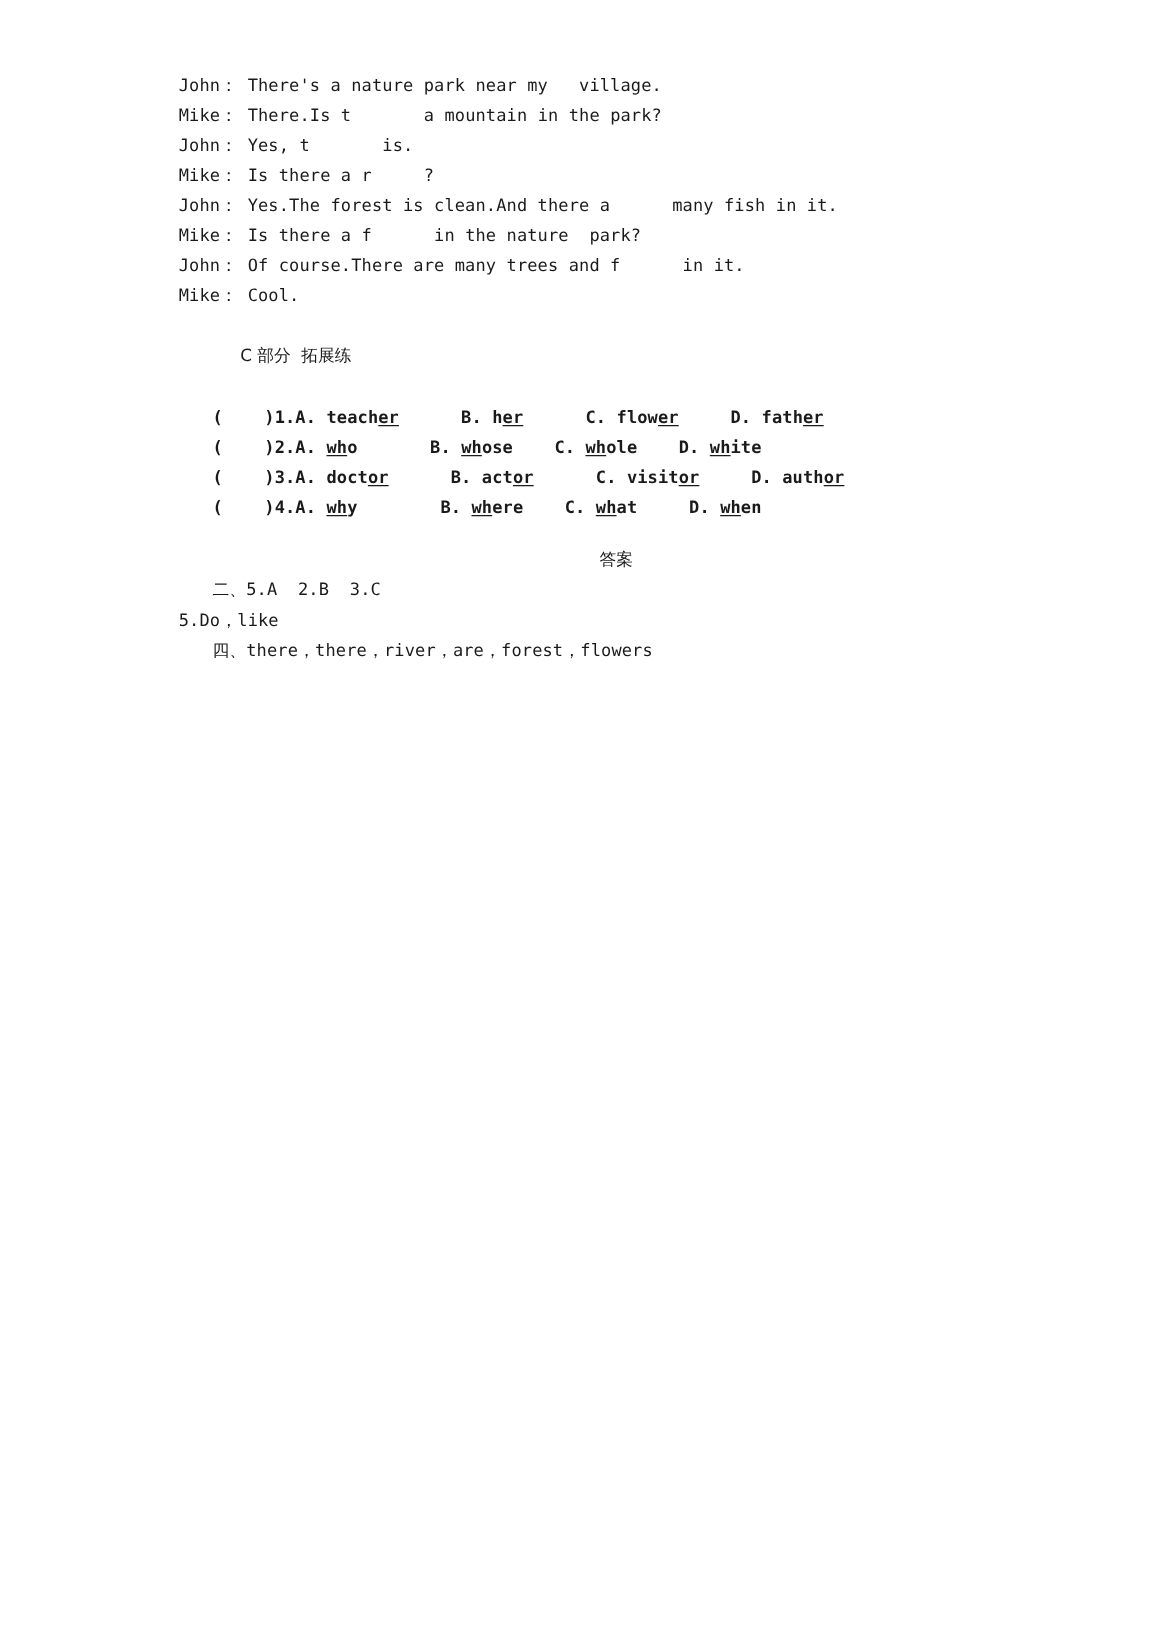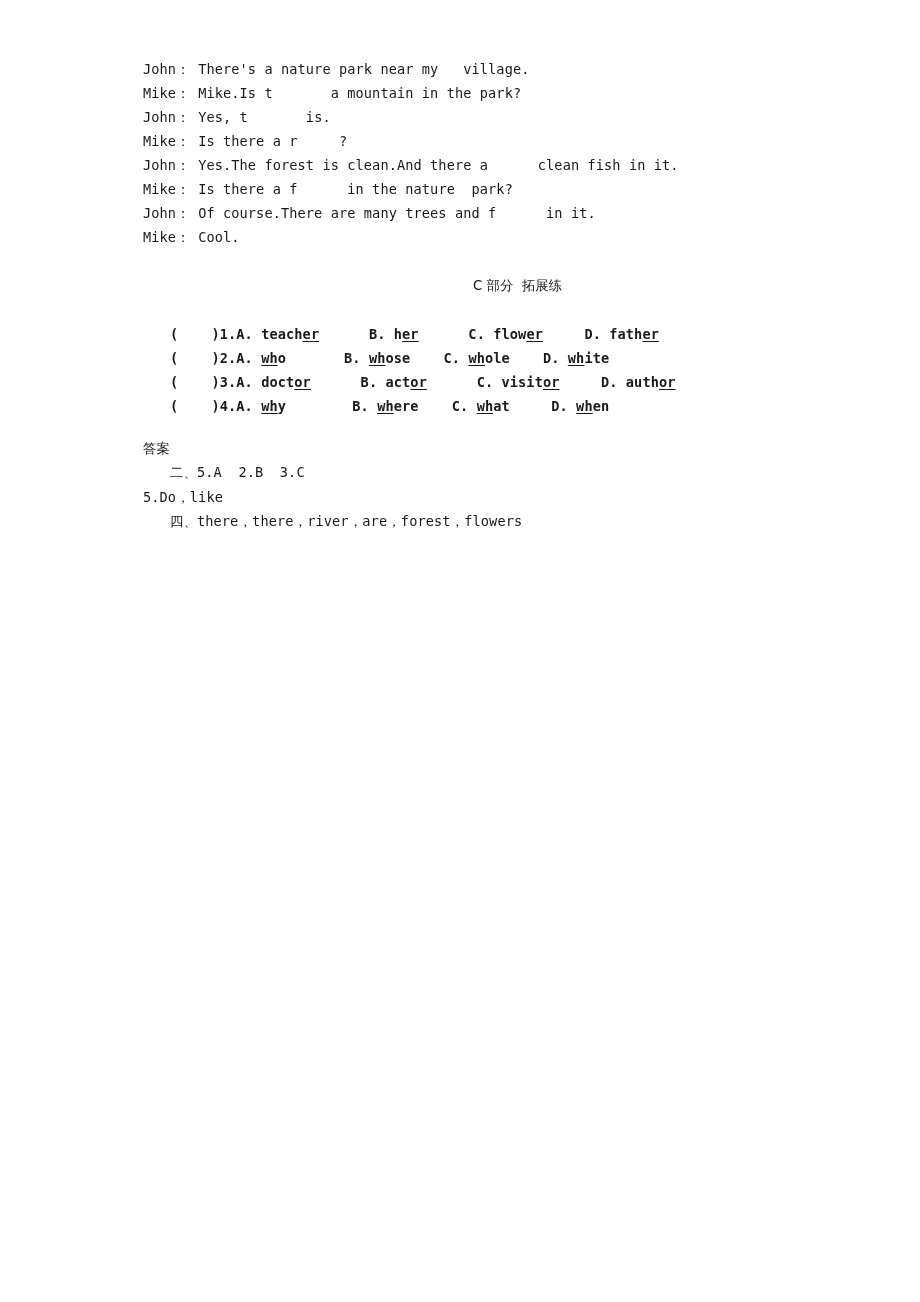--- a/index.html
+++ b/index.html
@@ -39,38 +39,38 @@
   }
   .cn {
     font-family: "DejaVu Sans", "Liberation Sans", sans-serif;
     font-size: 13.4px;
   }
   .cnline {
     font-size: 13.6px;
     line-height: 24px;
     white-space: pre;
     padding-left: 27px;
-    text-align: center;
   }
   .blank {
     text-decoration: underline;
     text-decoration-thickness: 1px;
     text-underline-offset: 2px;
     color: transparent;
   }
   .ul {
     text-decoration: underline;
     text-decoration-thickness: 1px;
     text-underline-offset: 1.5px;
   }
   .answers-title {
     position: absolute;
     left: 0;
     top: 0;
     width: 700px;
+    text-align: center;
     font-size: 13.6px;
     line-height: 24px;
     font-family: "DejaVu Sans", "Liberation Sans", sans-serif;
   }
   .sec-answers {
     position: relative;
     margin-top: 18px;
   }
   .after-title {
     padding-top: 24px;
@@ -84,24 +84,24 @@
   }
 </style>
 </head>
 <body>
 
 <div class="page">
   <div class="content">
 
     <div id="dialogue-block">
         <div class="line"><span>John：</span><span> There's a nature park near my   village.</span></div>
-        <div class="line"><span>Mike：</span><span> Mike.Is t</span><span class="blank">______</span><span> a mountain in the park?</span></div>
+        <div class="line"><span>Mike：</span><span> There.Is t</span><span class="blank">______</span><span> a mountain in the park?</span></div>
         <div class="line"><span>John：</span><span> Yes, t</span><span class="blank">______</span><span> is.</span></div>
         <div class="line"><span>Mike：</span><span> Is there a r</span><span class="blank">_____</span><span>?</span></div>
-        <div class="line"><span>John：</span><span> Yes.The forest is clean.And there a</span><span class="blank">_____</span><span> clean fish in it.</span></div>
+        <div class="line"><span>John：</span><span> Yes.The forest is clean.And there a</span><span class="blank">_____</span><span> many fish in it.</span></div>
         <div class="line"><span>Mike：</span><span> Is there a f</span><span class="blank">_____</span><span> in the nature  park?</span></div>
         <div class="line"><span>John：</span><span> Of course.There are many trees and f</span><span class="blank">_____</span><span> in it.</span></div>
         <div class="line"><span>Mike：</span><span> Cool.</span></div>
       </div>
 
     <div class="cnline" style="padding-left:0px;">
       <span class="cn">C 部分  拓展练</span>
     </div>
 
 

